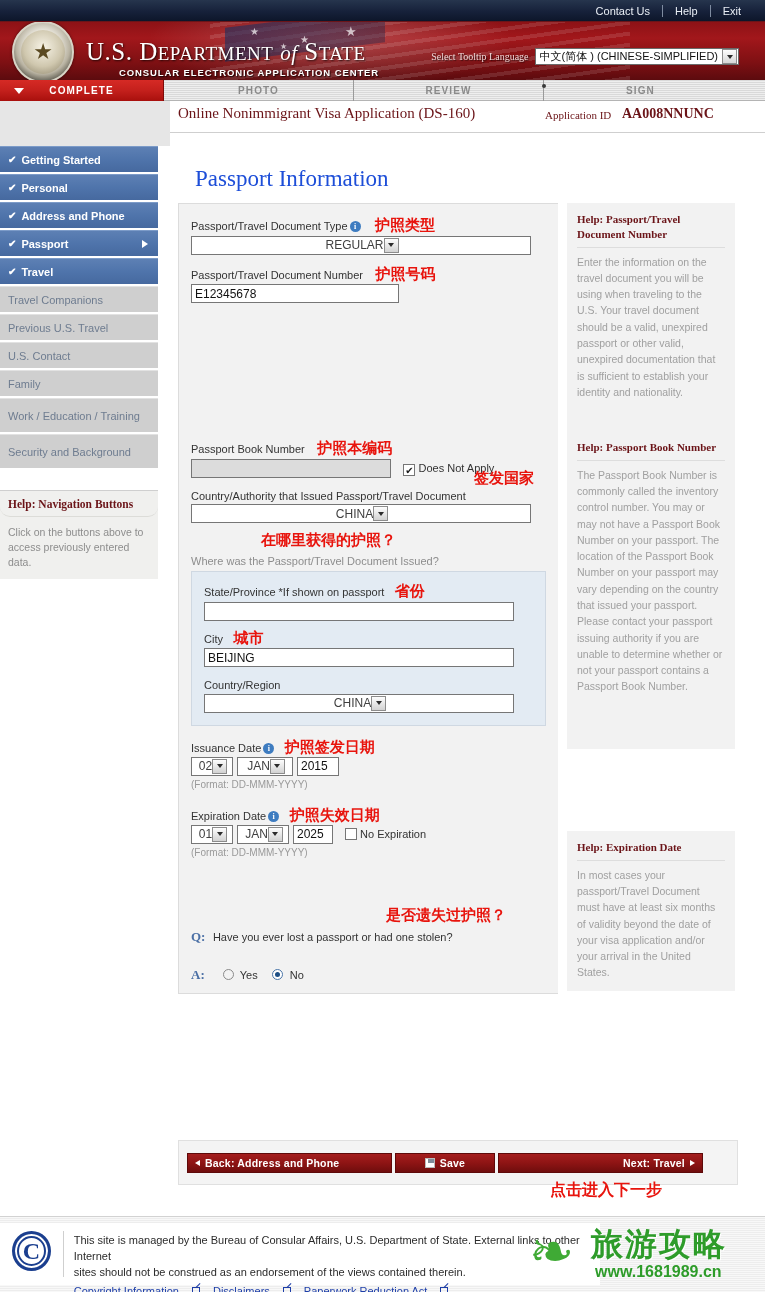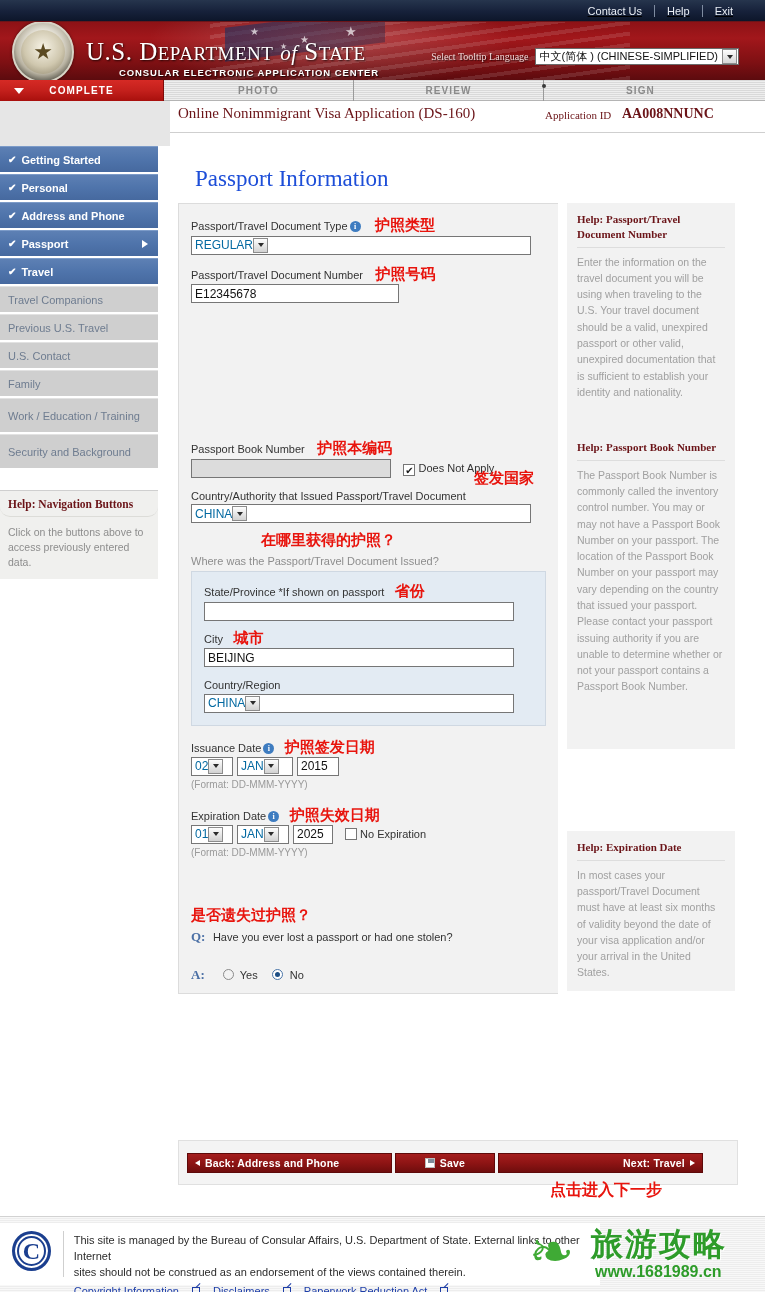--- a/index.html
+++ b/index.html
@@ -12,22 +12,22 @@
   }
   #page { position: relative; width: 765px; height: 1292px; background:#fff; }
 
   
   .util-bar {
     position: absolute; left:0; top:0; width:765px; height:22px;
     background: linear-gradient(180deg,#26354d 0%, #16213a 55%, #0d162a 100%);
     border-bottom: 1px solid #6b1418;
   }
   .util-links {
-    position:absolute; right:20px; top:0; height:22px;
-    display:flex; align-items:center; gap:0;text-decoration:underline;
+    position:absolute; right:12px; top:0; height:22px;
+    display:flex; align-items:center; gap:0;
   }
   .util-links a {
     color:#e9eef5; font-size:11px; text-decoration:none;
     padding: 0 12px; line-height:22px; display:inline-block;
   }
   .util-sep { width:1px; height:12px; background:#7e8ba0; display:inline-block; }
 
   
   .masthead {
     position:absolute; left:0; top:22px; width:765px; height:58px;
@@ -196,23 +196,23 @@
     background:#3e7cc0; color:#fff; font-size:8px; font-weight:bold;
     text-align:center; line-height:11px; vertical-align:1px; margin-left:2px;
     font-family:"Liberation Serif", serif;
   }
   input[type=text] {
     font-family:"Liberation Sans", sans-serif; font-size:12px; color:#111;
     border:1px solid #767676; padding:1px 3px; height:19px; background:#fff;
   }
   input[type=text][readonly] { background:#dcdcdc; }
   .selectbox {
-    display:inline-flex; align-items:center; justify-content:flex-start;
+    display:inline-flex; align-items:center; justify-content:center;
     border:1px solid #767676; background:#fff; height:19px; padding-left:3px;
-    font-size:12px; color:#0369a1;
+    font-size:12px; color:#404040;
   }
   .selectbox .sbtn {
     width:15px; height:15px; margin-right:1px;
     background: linear-gradient(180deg,#fdfdfd,#d2d2d2);
     border:1px solid #8c8c8c; display:flex;align-items:center;justify-content:center;
   }
   .cn { color:#e8140d; font-weight:bold; font-family:"DejaVu Sans", sans-serif; }
 
   .row { margin-bottom:10px; }
   .chk-box {
@@ -542,21 +542,21 @@
           <input type="text" style="width: 40px;" value="2025">
           <span style="margin-left:8px;font-size:11px;color:#333;">
             <span class="chk-box"></span>
             <span>No Expiration</span>
           </span>
         </div>
         <div class="fmt">(Format: DD-MMM-YYYY)</div>
       </div>
 
       <div style="margin-top:48px;position:relative;">
-        <div class="cn" style="font-size:15px;text-align:left;margin-bottom:2px;padding-right:40px;">是否遗失过护照？</div>
+        <div class="cn" style="font-size:15px;text-align:right;margin-bottom:2px;padding-right:40px;">是否遗失过护照？</div>
         <div>
           <span class="qa-label">Q:</span>
           <span style="font-size:11px;color:#333;margin-left:3px;">Have you ever lost a passport or had one stolen?</span>
         </div>
         <div style="margin-top:22px;display:flex;align-items:center;gap:6px;">
           <span class="qa-label">A:</span>
           <span style="font-size:11px;color:#333;margin-left:12px;">
             <span class="radio"></span>
             <span style="margin-left:3px;">Yes</span>
           </span>

